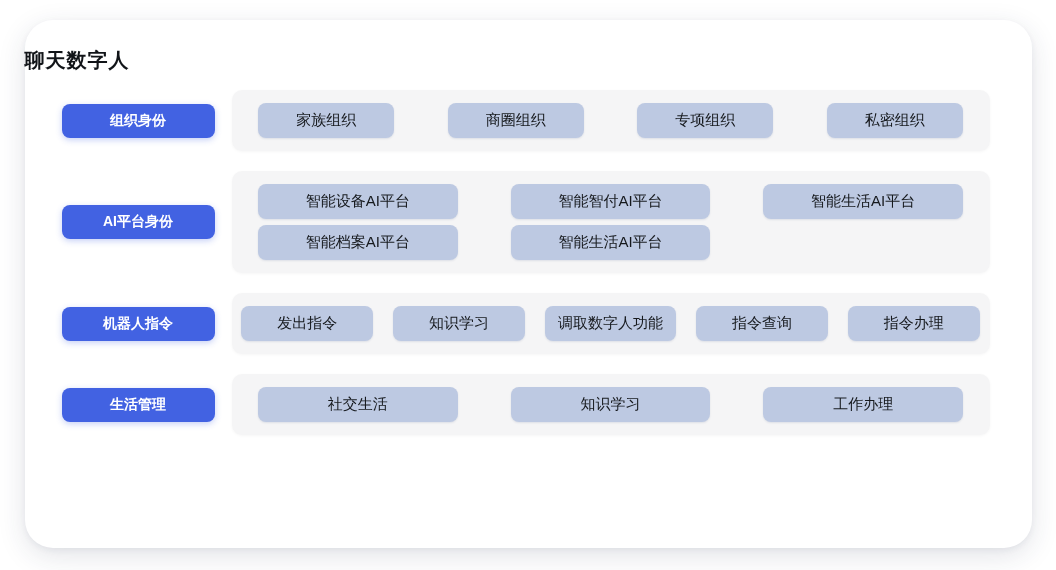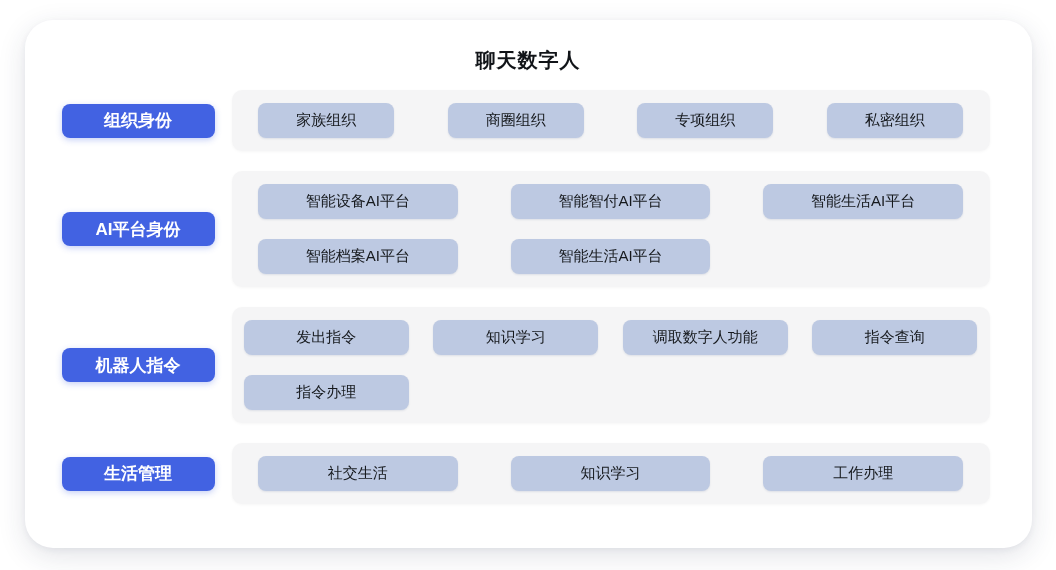--- a/index.html
+++ b/index.html
@@ -11,63 +11,62 @@
   .card {
     position: relative;
     width: 1007px;
     height: 528px;
     margin: 20px auto 0 auto;
     background: #ffffff;
     border-radius: 28px;
     box-shadow: 0 8px 28px rgba(40, 50, 80, 0.13), 0 2px 6px rgba(40, 50, 80, 0.06);
   }
   .title {
-    text-align: center;
     padding-top: 27px;
     font-size: 20px;
     font-weight: 700;
     color: #111418;
     letter-spacing: 1px;
     height: 50px;
   }
   .row {
     display: flex;
     align-items: center;
     margin: 20px 42px 0 37px;
   }
   .label-btn {
     width: 153px;
     min-height: 34px;
     flex-shrink: 0;
     margin-right: 17px;
     border-radius: 8px;
     background: var(--accent-blue, #4262e2);
     color: var(--label-text, #fff);
-    font-size: 17px;
+    font-size: 14px;
     font-weight: 700;
     display: flex;
     align-items: center;
     justify-content: center;
     box-shadow: 0 2px 6px rgba(66, 98, 226, 0.30);
     cursor: pointer;
   }
   .panel {
     flex: 1;
     background: var(--panel-gray, #f5f5f6);
     border-radius: 10px;
     padding: 13px 0;
     display: grid;
     align-items: center;
     justify-items: center;
-    row-gap: 20px;
+    row-gap: 6px;
     box-shadow: 0 1px 3px rgba(0,0,0,0.04);
   }
   .panel.cols-3 { grid-template-columns: repeat(3, 1fr); }
   .panel.cols-4 { grid-template-columns: repeat(4, 1fr); }
-  .panel.cols-5 { grid-template-columns: repeat(4, 1fr); }
+  .panel.cols-5 { grid-template-columns: repeat(5, 1fr); }
   .cols-3 .item-btn { width: 79%; }
   .cols-4 .item-btn { width: 72%; }
   .cols-5 .item-btn { width: 87%; }
   .item-btn {
     height: 35px;
     background: var(--item-blue, #bdc9e2);
     border-radius: 8px;
     color: var(--item-text, #16191d);
     font-size: 15px;
     display: flex;

